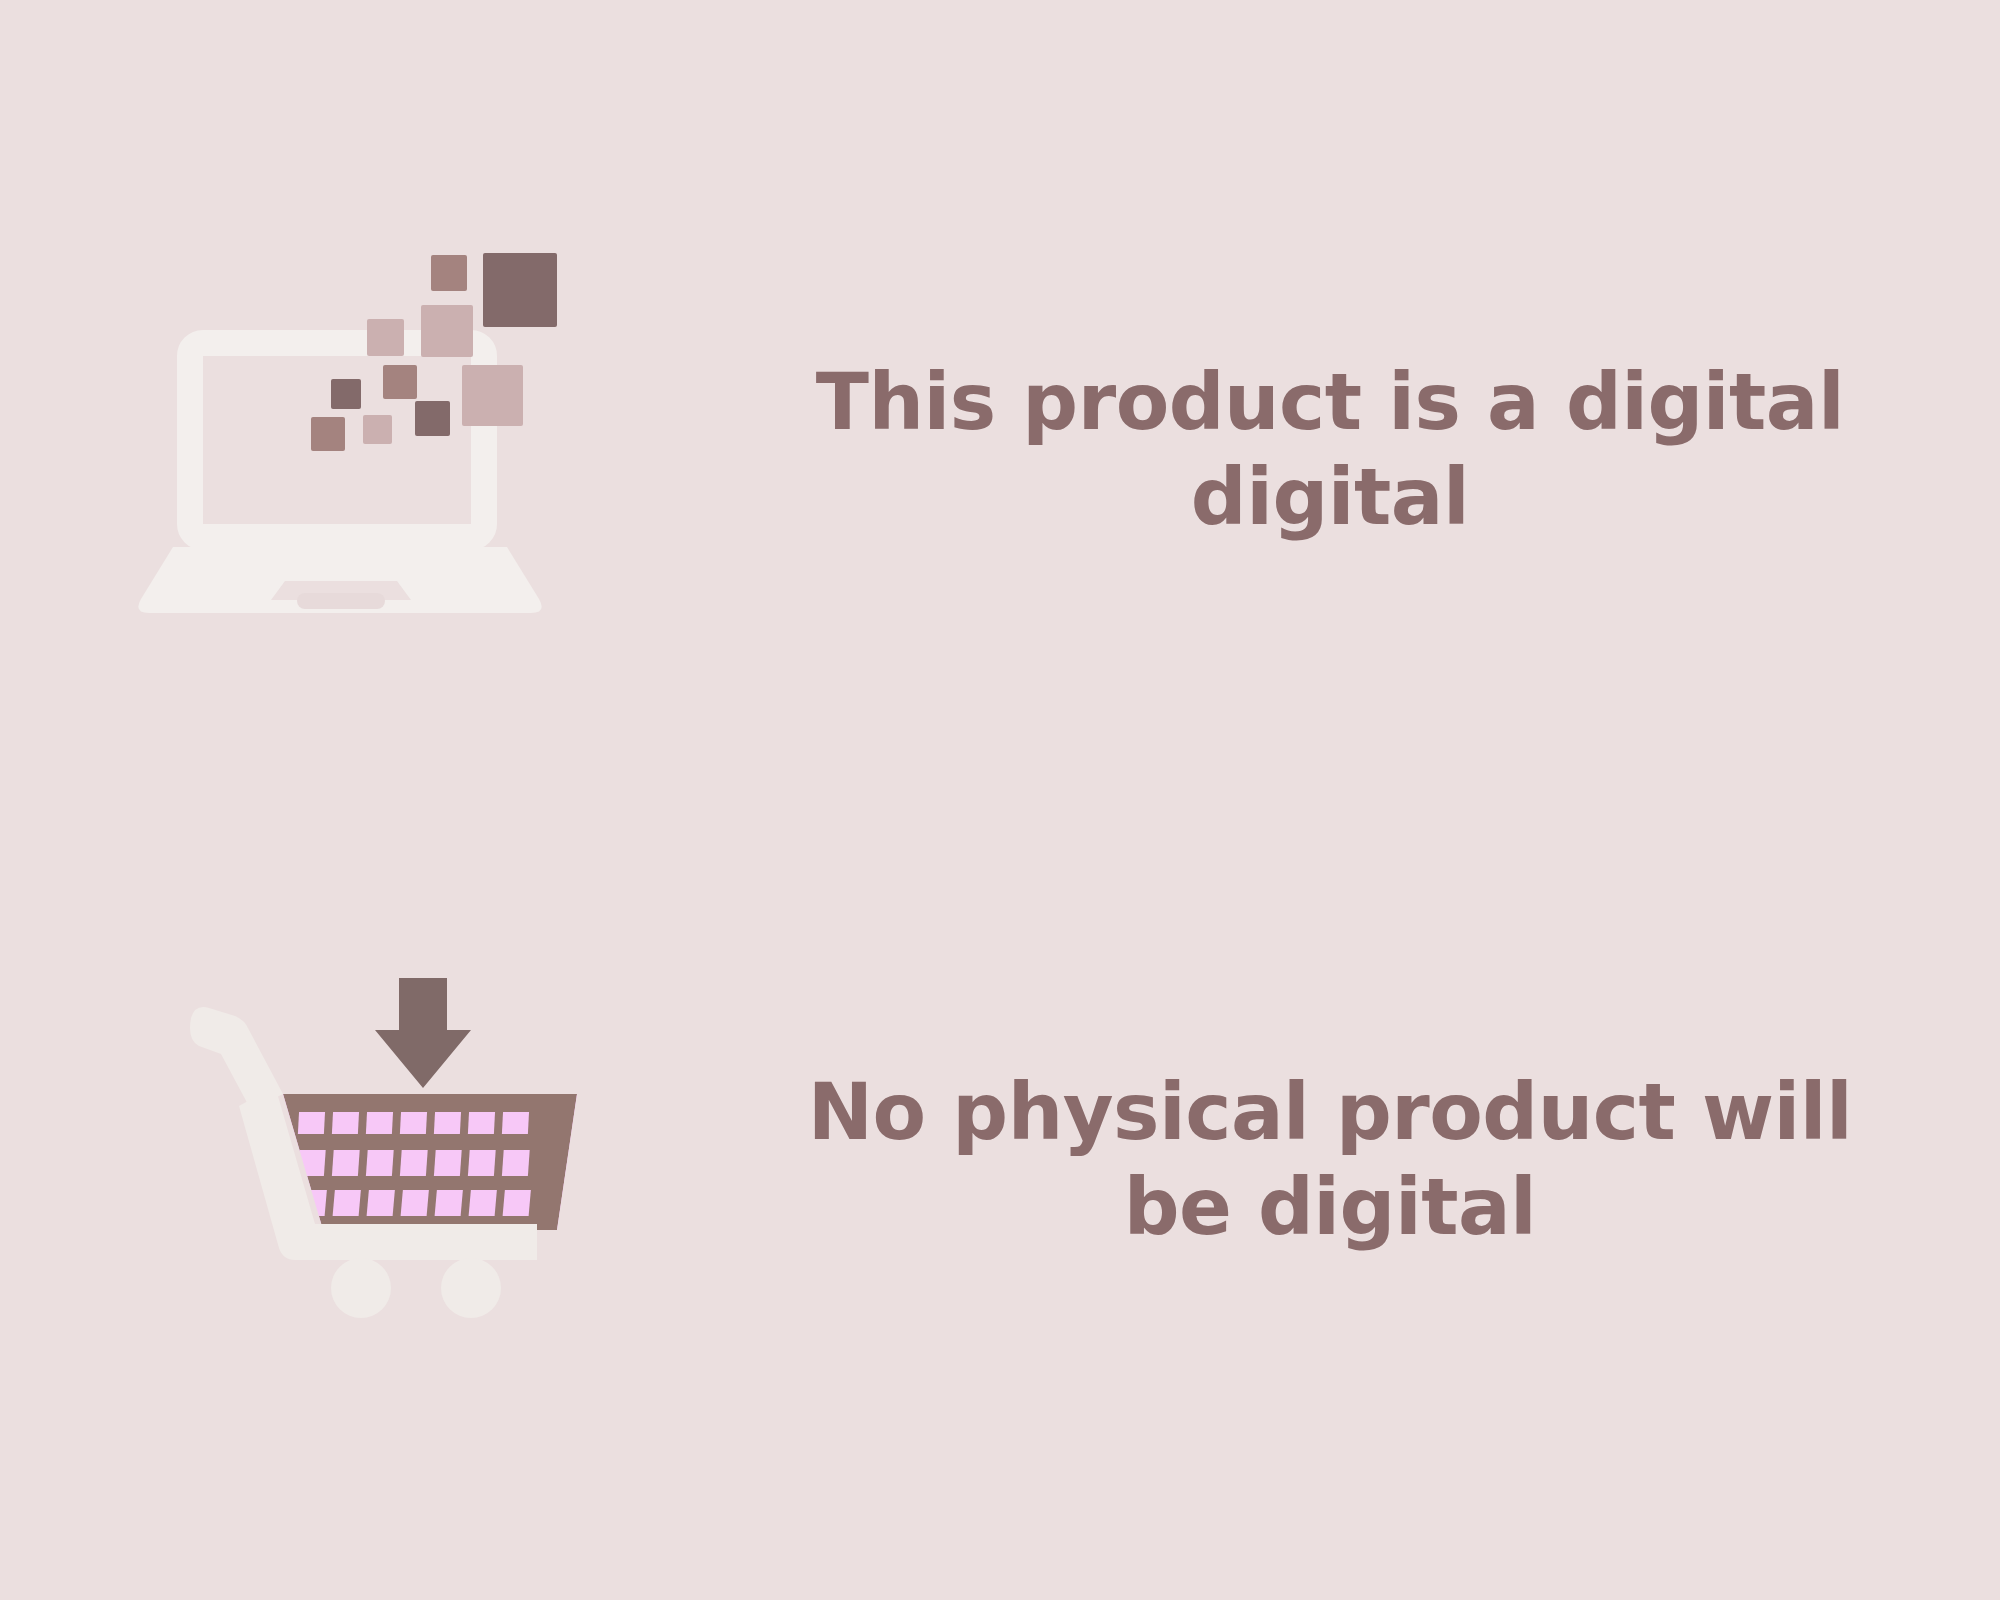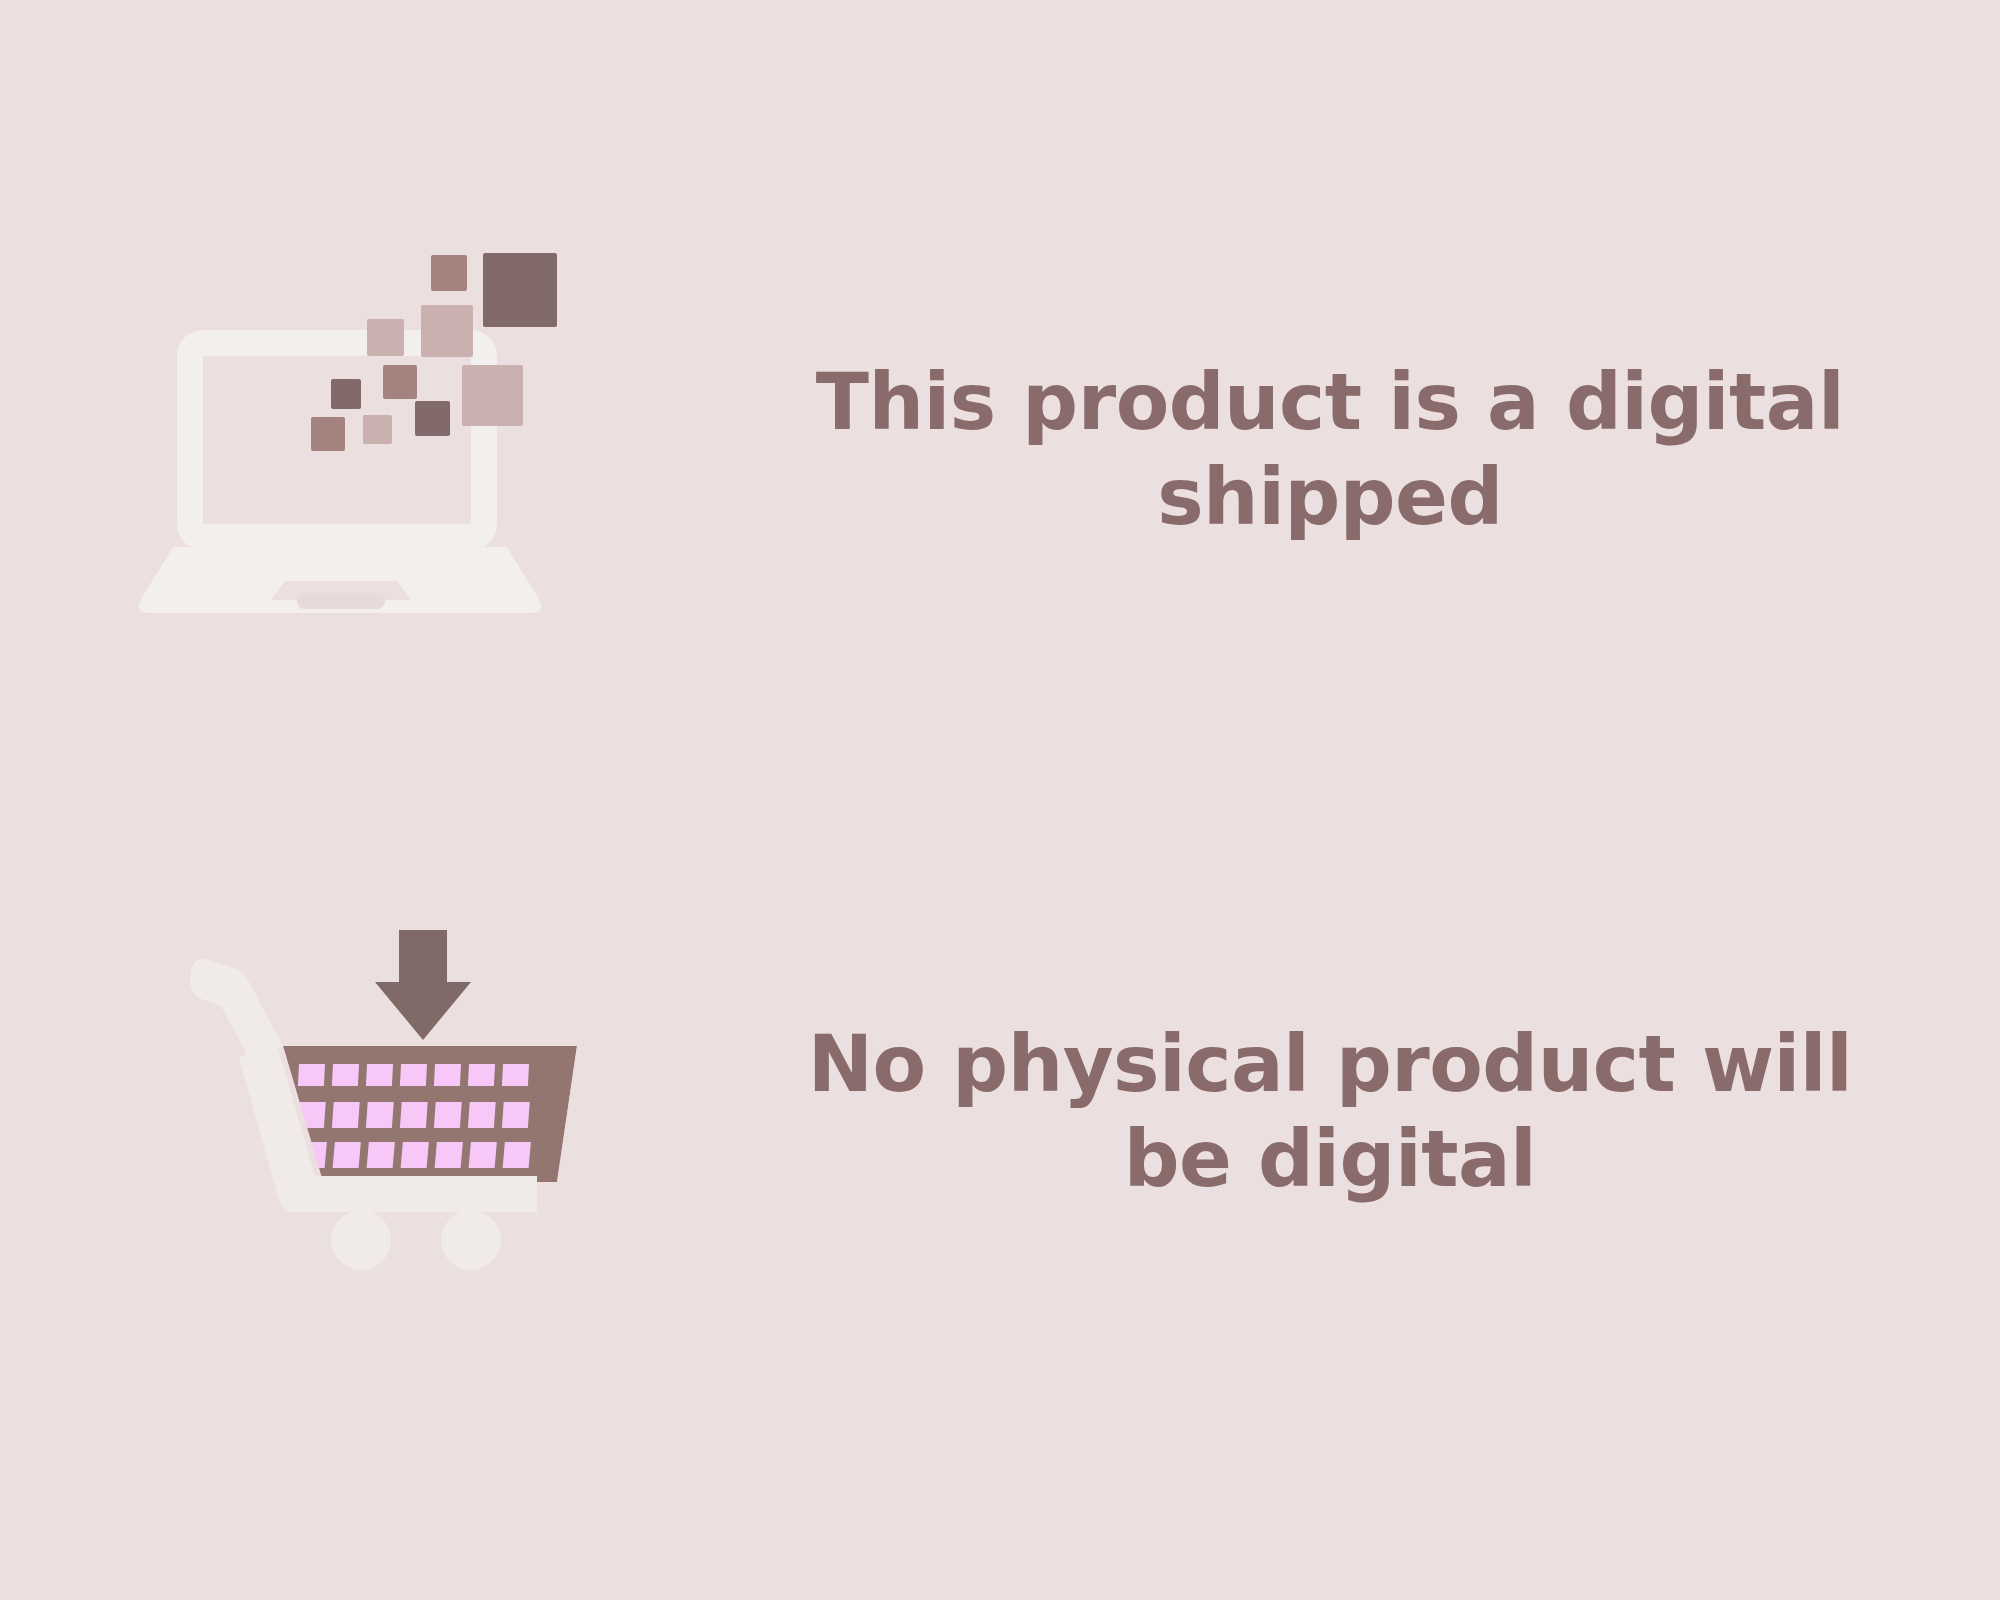--- a/index.html
+++ b/index.html
@@ -44,21 +44,21 @@
     font-size: 78px;
     line-height: 1.22;
     font-weight: bold;
     text-align: center;
     letter-spacing: -0.5px;
     font-family: "DejaVu Sans", "Liberation Sans", sans-serif;
   }
 
   
   #row-digital-download { top: 170px; left: 0; height: 560px; }
-  #row-no-shipping     { top: 832px; left: 0; height: 560px; }
+  #row-no-shipping     { top: 880px; left: 0; height: 560px; }
 
   
   .laptop-icon {
     position: relative;
     width: 520px;
     height: 450px;
   }
   .laptop-screen-frame {
     position: absolute;
     left: 42px;
@@ -143,21 +143,21 @@
         <div class="pixel-square" style="left:176px; top:192px; width:34px; height:34px; background:#a4837f;"></div>
         <div class="pixel-square" style="left:228px; top:190px; width:29px; height:29px; background:#cbb0b0;"></div>
 
       </div>
     </div>
 
     <div class="text-cell">
       <div class="feature-text">
         <span>This product is a digital</span>
         <br>
-        <span>shipped</span>
+        <span>digital</span>
       </div>
     </div>
 
   </div>
 
   <div class="feature-row" id="row-no-shipping">
 
     <div class="icon-cell">
       <div class="cart-icon">
         <svg width="460" height="400" viewBox="0 0 460 400" xmlns="http://www.w3.org/2000/svg">

